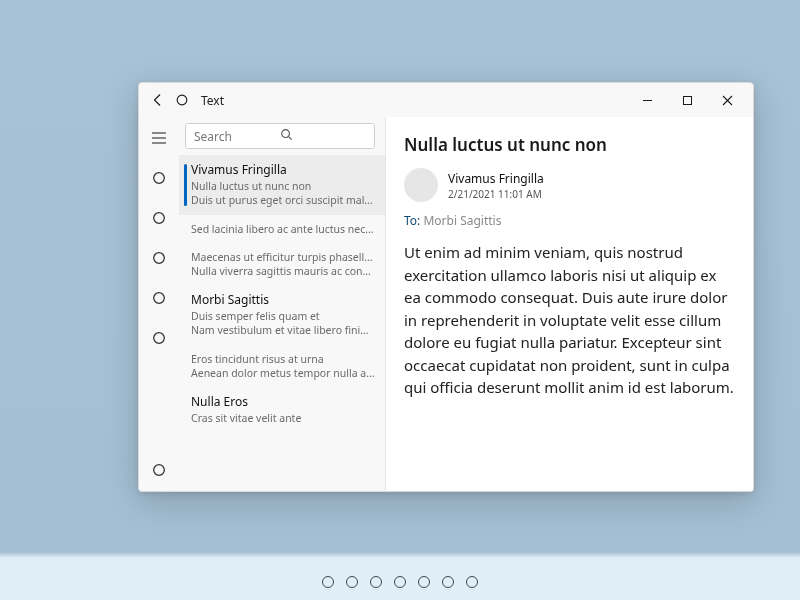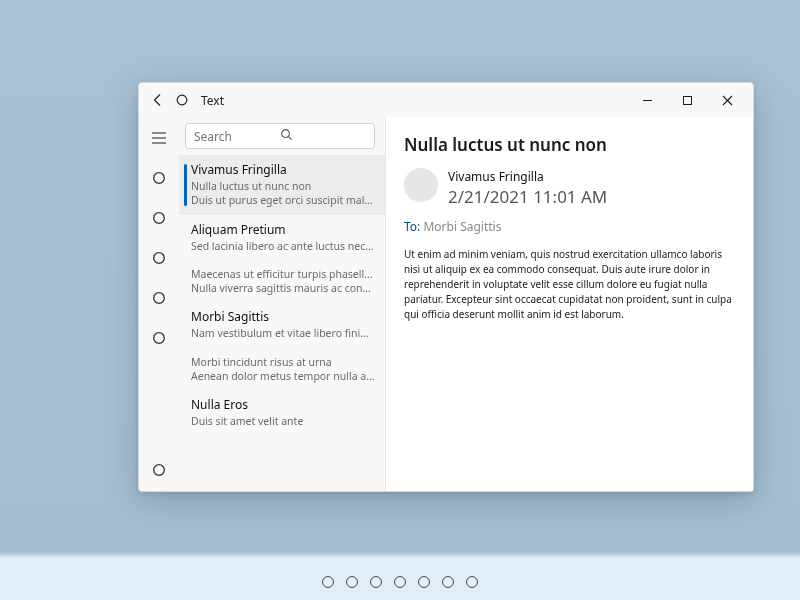--- a/index.html
+++ b/index.html
@@ -63,25 +63,25 @@
   .detail-pane {
     flex: 1; background: #fff; border-left: 1px solid #e6e6e6;
     padding: 16px 18px 14px 18px; display: flex; flex-direction: column;
     font-size: 12px; color: #222;
   }
   .detail-title { font-size: 17px; font-weight: 600; color: #1a1a1a; margin-bottom: 12px; }
   .detail-header { display: flex; gap: 10px; margin-bottom: 10px; }
   .avatar { width: 34px; height: 34px; border-radius: 50%; background: #e6e6e6; flex-shrink: 0; }
   .sender-block { display: flex; flex-direction: column; justify-content: center; font-size: 12px; }
   .sender-name { color: #111; }
-  .sender-date { color: #555; font-size: 17px; }
+  .sender-date { color: #555; font-size: 10px; }
   .detail-to { font-size: 12px; margin-bottom: 12px; }
   .detail-to .lbl { color: #0c4a6e; }
   .detail-to .val { color: #8a8a8a; }
-  .detail-body { font-size: 10px; line-height: 1.5; color: #222; }
+  .detail-body { font-size: 15px; line-height: 1.5; color: #222; }
 
   .page-dots {
     position: absolute; left: 0; right: 0; bottom: 12px;
     display: flex; justify-content: center; gap: 12px;
   }
   .page-dots .dot {
     width: 12px; height: 12px; border: 1.5px solid #3a4a56; border-radius: 50%; cursor: pointer;
   }
 </style>
 </head>
@@ -170,38 +170,38 @@
             </svg>
         </span>
       </div>
       <div class="msg-list" id="msg-list">
           <div class="msg-item selected">
             <div class="line1">Vivamus Fringilla</div>
             <div class="line2">Nulla luctus ut nunc non</div>
             <div class="line3">Duis ut purus eget orci suscipit malesuada</div>
           </div>
           <div class="msg-item">
-            <div class="line1">Aliquam Pretium</div>
             <div class="line3">Sed lacinia libero ac ante luctus nec interdum</div>
           </div>
           <div class="msg-item">
             <div class="line2">Maecenas ut efficitur turpis phasellus</div>
             <div class="line3">Nulla viverra sagittis mauris ac convallis</div>
           </div>
           <div class="msg-item">
             <div class="line1">Morbi Sagittis</div>
+            <div class="line2">Duis semper felis quam et</div>
             <div class="line3">Nam vestibulum et vitae libero finibus et</div>
           </div>
           <div class="msg-item">
-            <div class="line2">Morbi tincidunt risus at urna</div>
+            <div class="line2">Eros tincidunt risus at urna</div>
             <div class="line3">Aenean dolor metus tempor nulla ac dapibus</div>
           </div>
           <div class="msg-item">
             <div class="line1">Nulla Eros</div>
-            <div class="line2">Duis sit amet velit ante</div>
+            <div class="line2">Cras sit vitae velit ante</div>
           </div>
         </div>
     </div>
 
     <div class="detail-pane">
       <div class="detail-title">Nulla luctus ut nunc non</div>
       <div class="detail-header">
         <div class="avatar"></div>
         <div class="sender-block">
           <div class="sender-name">Vivamus Fringilla</div>

